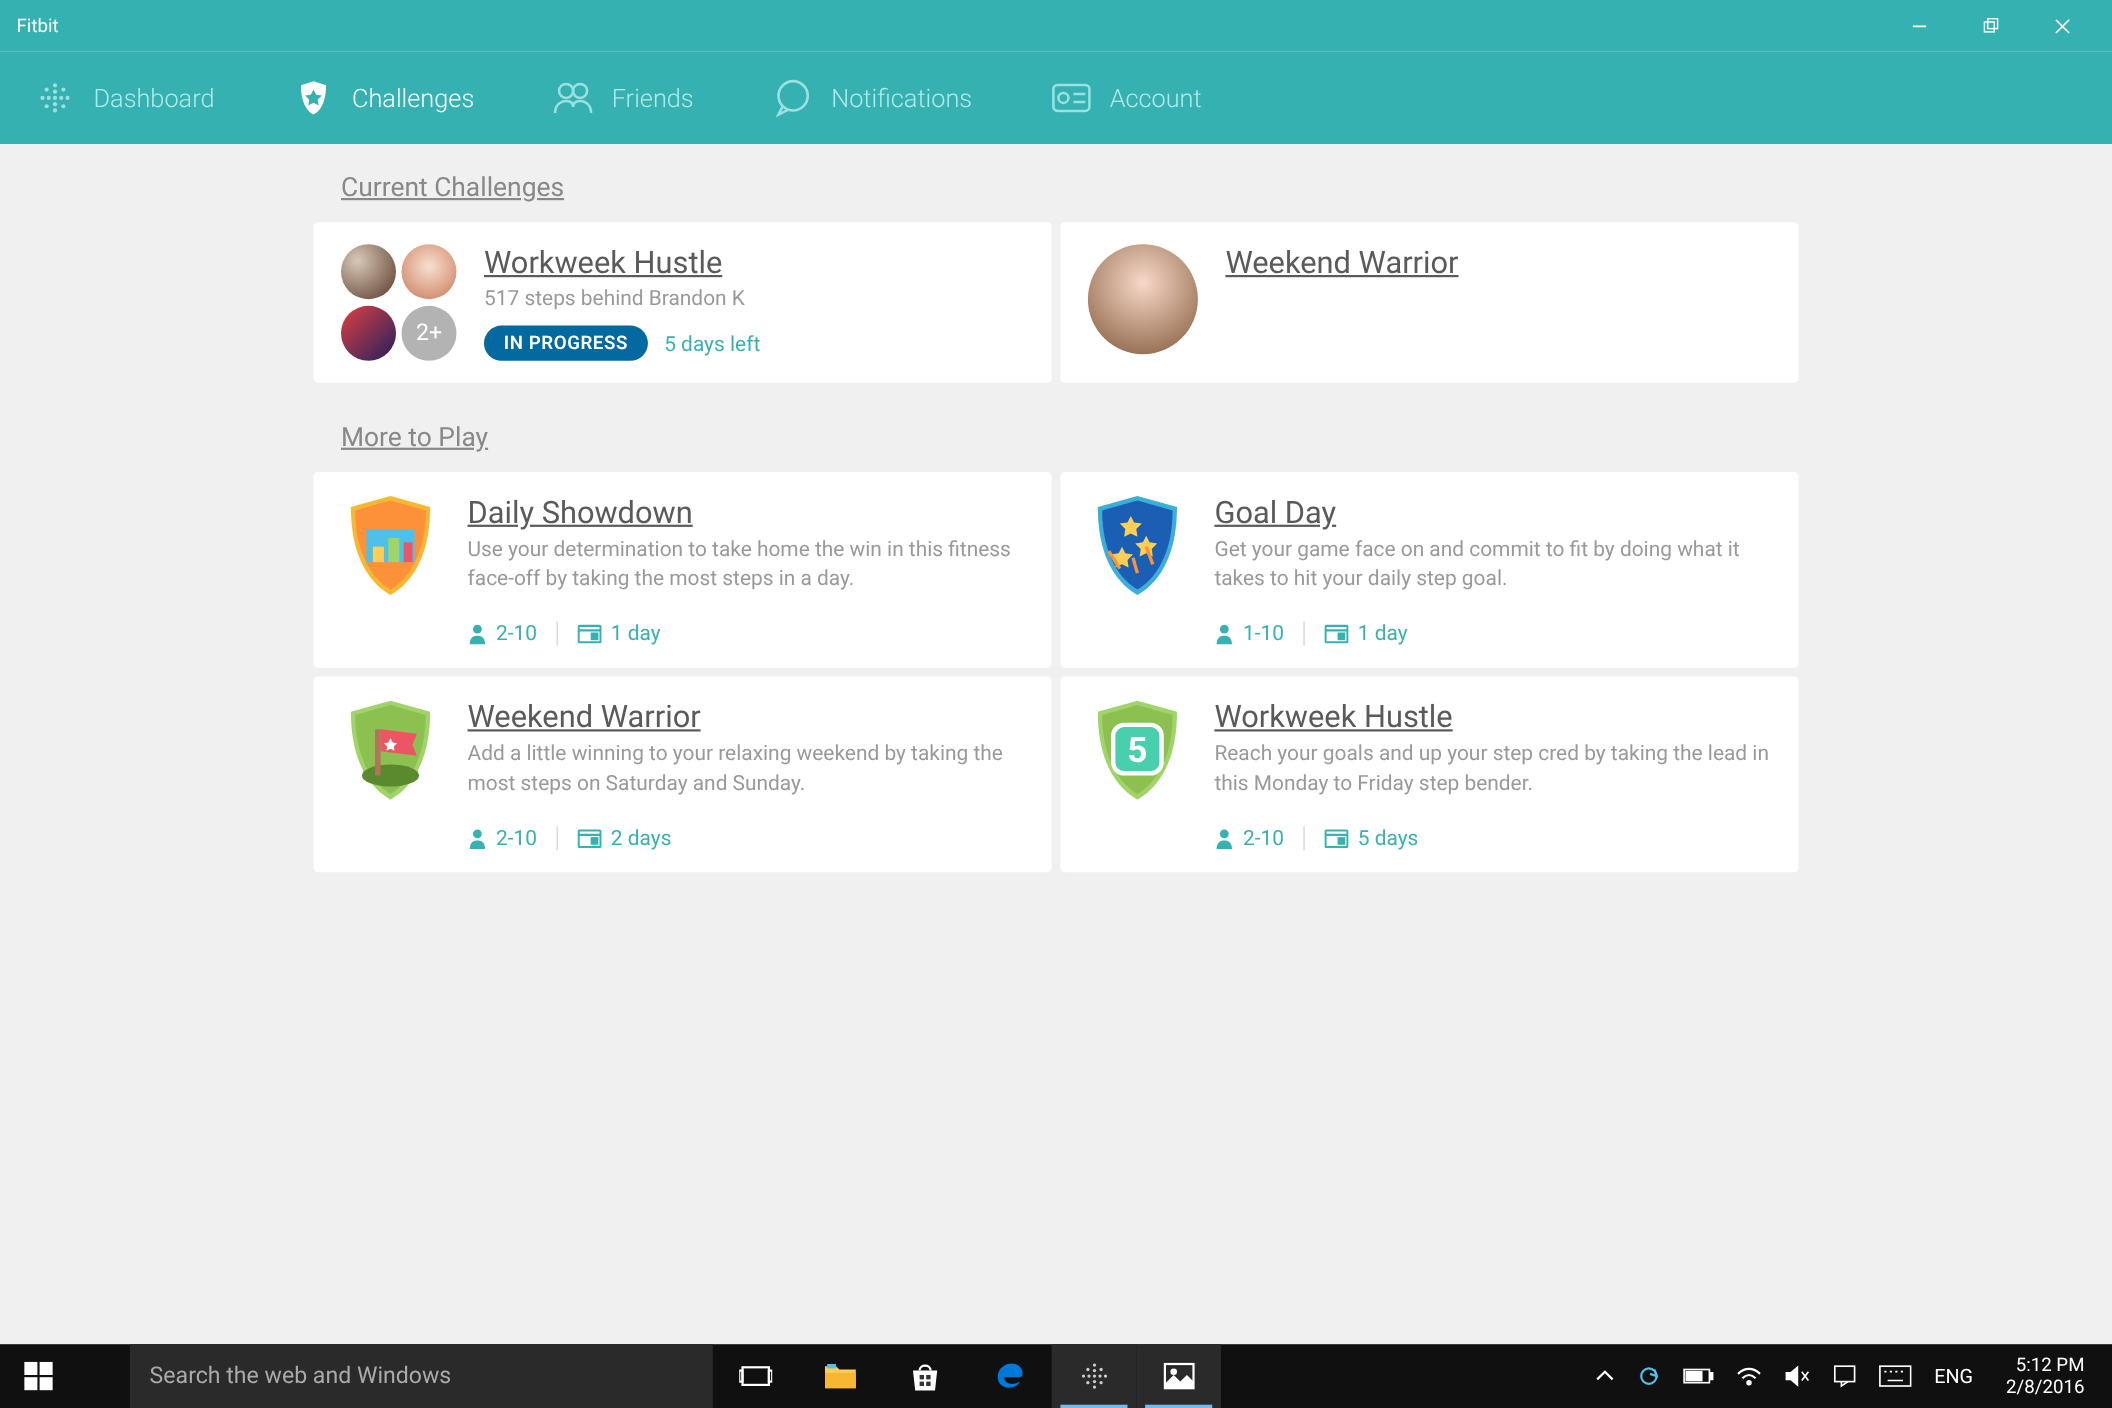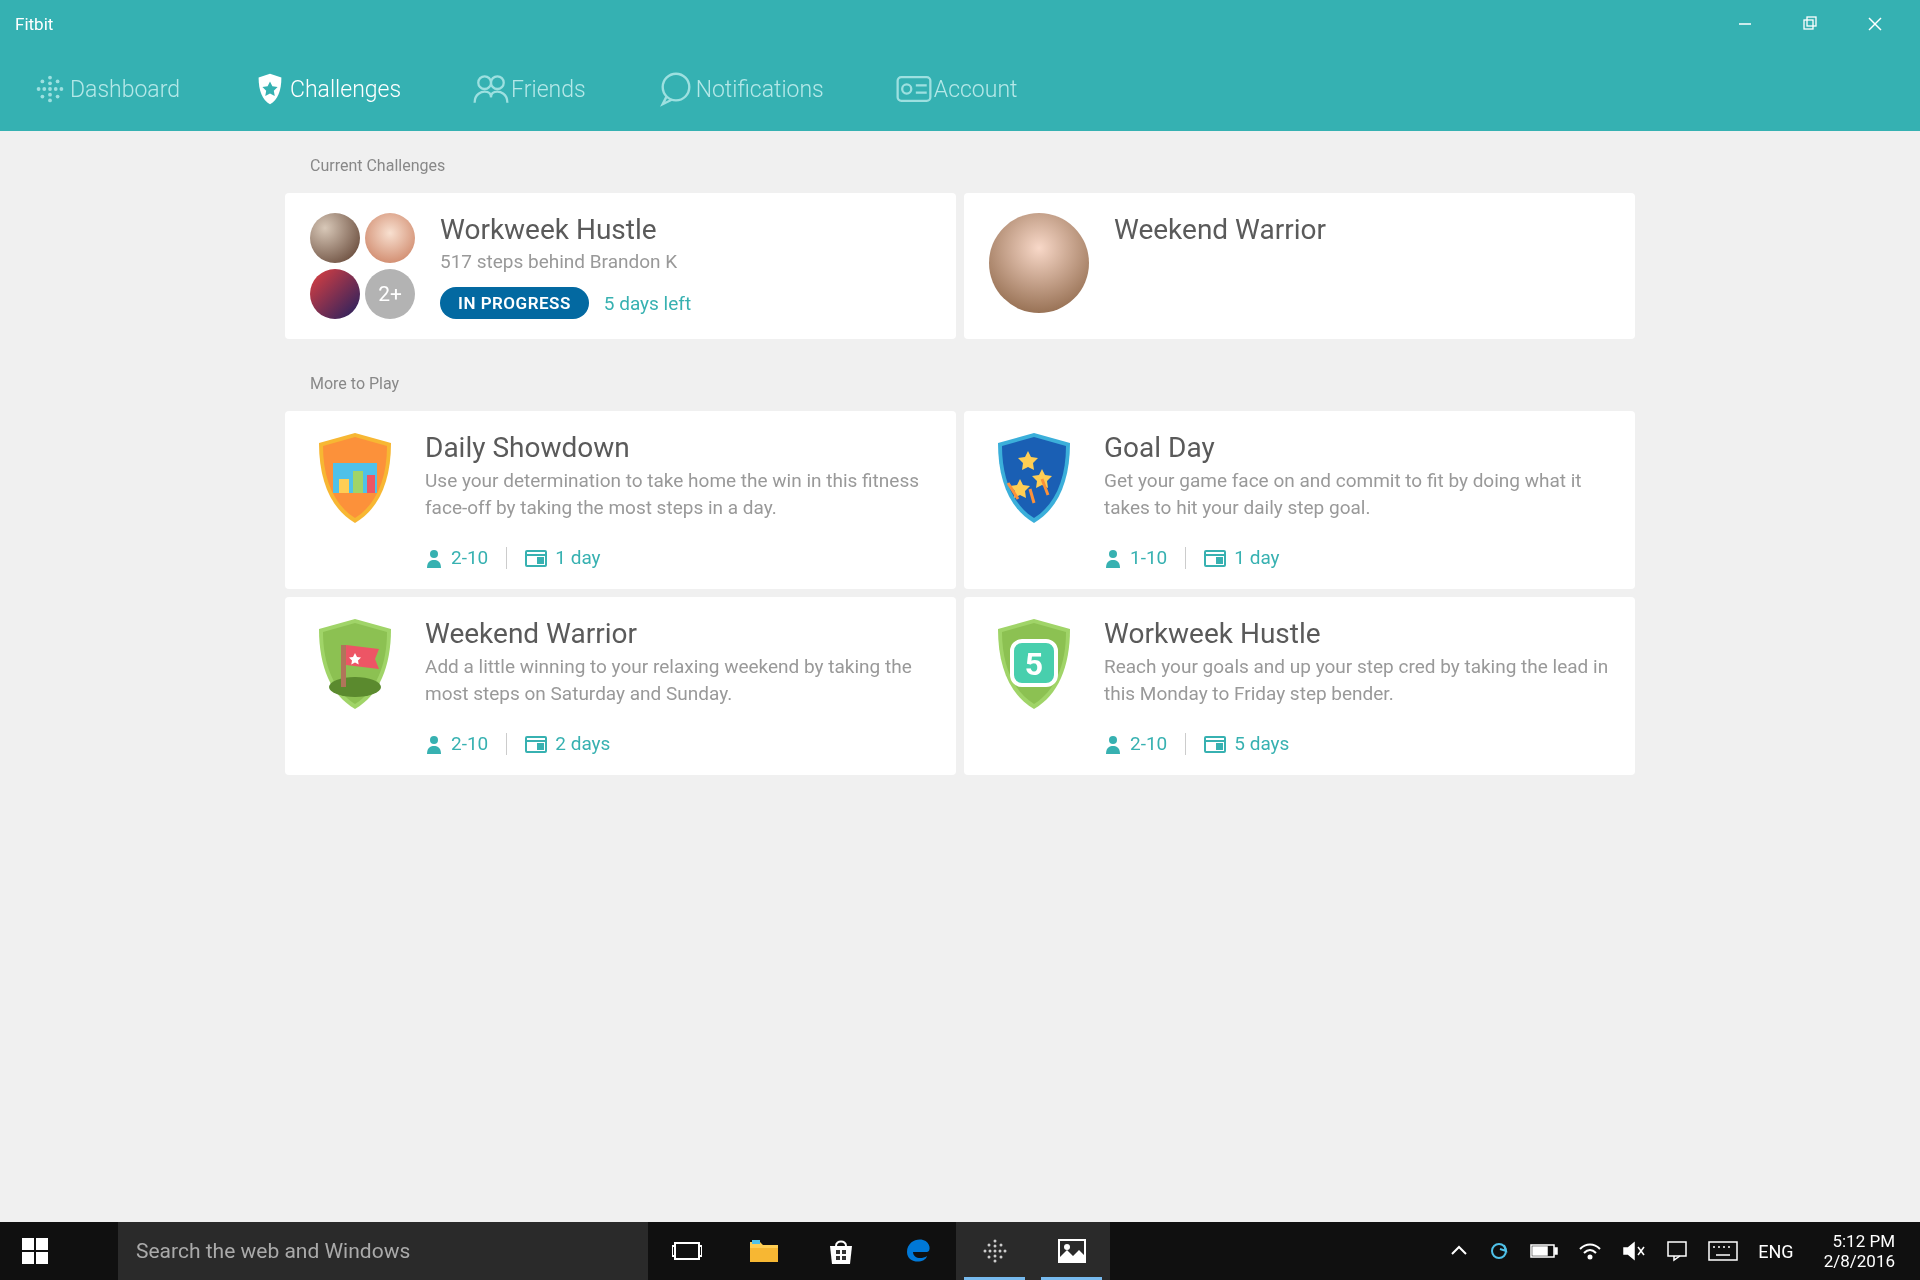--- a/index.html
+++ b/index.html
@@ -7,39 +7,39 @@
 body { background: #f0f0f0; display: flex; flex-direction: column; }
 
 
 .titlebar { background: #35b1b2; height: 47px; display: flex; align-items: center; justify-content: space-between; padding: 0 10px; }
 .titlebar-left { color: #fff; font-size: 17px; padding-left: 5px; font-weight: 400; }
 .titlebar-right { display: flex; gap: 25px; padding-right: 15px; }
 .winbtn { width: 40px; height: 30px; display: flex; align-items: center; justify-content: center; color: #fff; cursor: pointer; }
 
 
 .navbar { background: #35b1b2; height: 84px; display: flex; align-items: center; padding-left: 30px; gap: 70px; }
-.navitem { display: flex; align-items: center; color: #b5e8e8; font-size: 23px; cursor: pointer; font-weight: 300; }
+.navitem { display: flex; align-items: center; gap: 15px; color: #b5e8e8; font-size: 23px; cursor: pointer; font-weight: 300; }
 .navitem.active { color: #fff; }
 .navicon { width: 40px; height: 40px; display: flex; align-items: center; justify-content: center; }
 
 
 .content { flex: 1; background: #f0f0f0; padding: 15px 0 0 0; overflow: auto; }
 .inner { width: 1350px; margin: 0 auto; }
-.section-title { color: #888; font-size: 16px; font-weight: 400; margin: 10px 0 18px 25px; }
+.section-title { color: #888; font-size: 24px; font-weight: 400; margin: 10px 0 18px 25px; text-decoration: underline; }
 
 .grid2 { display: grid; grid-template-columns: 1fr 1fr; gap: 8px; margin-bottom: 35px; }
 .card { background: #fff; border-radius: 4px; padding: 20px 25px; display: flex; gap: 25px; cursor: pointer; }
 
 
 .avatar-cluster { width: 105px; display: flex; flex-wrap: wrap; gap: 5px; }
 .avatar { width: 50px; height: 50px; border-radius: 50%; background: #ccc; background-size: cover; }
 .avatar.more { background: #b3b3b3; color: #fff; display: flex; align-items: center; justify-content: center; font-size: 21px; font-weight: 400; }
 .avatar.big { width: 100px; height: 100px; }
 .card-body { flex: 1; }
-.card-title { font-size: 28px; color: #5a5a5a; font-weight: 400; margin-bottom: 4px; }
+.card-title { font-size: 28px; color: #5a5a5a; font-weight: 400; margin-bottom: 4px; text-decoration: underline; }
 .card-sub { font-size: 19px; color: #999; margin-bottom: 14px; }
 .pill-row { display: flex; align-items: center; gap: 15px; }
 .pill { border-radius: 20px; padding: 6px 18px; font-size: 17px; font-weight: 600; letter-spacing: 0.5px; }
 .pill.progress { background: #0369a1; color: #fff; }
 .pill.ended { background: #b3b3b3; color: #fff; }
 .days-left { color: #37b1b1; font-size: 19px; }
 
 
 .badge-box { width: 90px; height: 90px; display: flex; align-items: flex-start; justify-content: center; }
 .card-desc { font-size: 19px; color: #999; line-height: 1.4; margin-bottom: 25px; }

